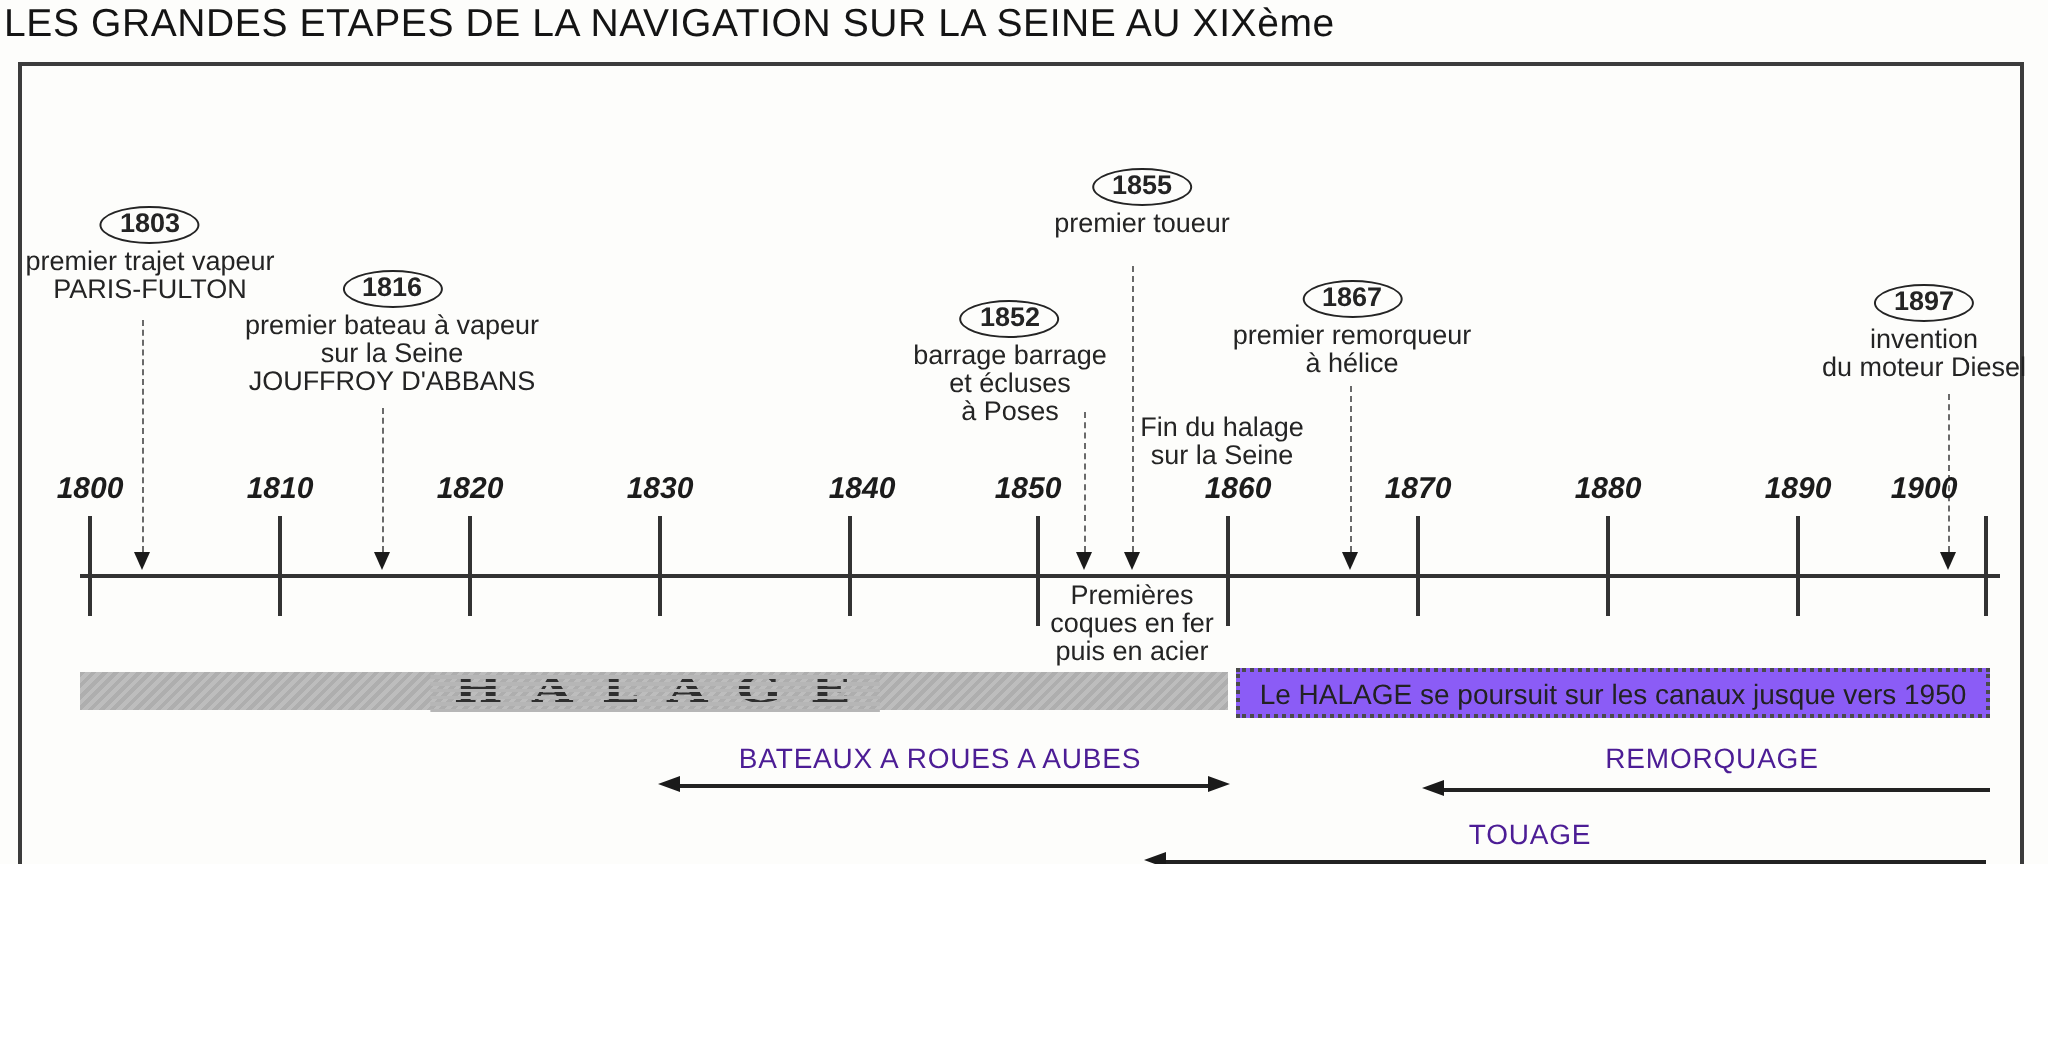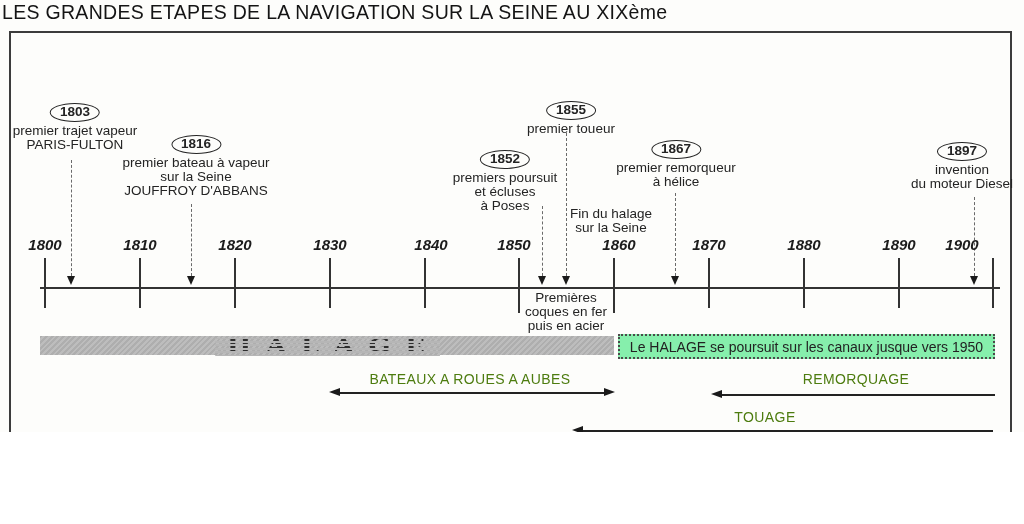--- a/index.html
+++ b/index.html
@@ -56,27 +56,27 @@
   .halage-text{
     font-family:"DejaVu Serif",serif;font-weight:bold;font-size:18px;
     letter-spacing:10px;color:#2e2e2e;line-height:19px;display:inline-block;padding-left:8px;
   }
   .halage-stripes{
     position:absolute;inset:0;
     background:repeating-linear-gradient(to bottom,rgba(181,181,181,0) 0 1.6px,#b6b6b6 1.6px 3.4px);
   }
   .halage-note-box{
     position:absolute;left:618px;top:334px;width:377px;height:25px;
-    border:2px dotted #4a4a4a;box-sizing:border-box;background:#86efac;
+    border:2px dotted #4a4a4a;box-sizing:border-box;background:#8b5cf6;
     display:flex;align-items:center;justify-content:center;
     font-size:14px;color:#222;white-space:nowrap;
   }
   
   .band-label{
-    position:absolute;transform:translateX(-50%);font-size:14px;color:#4d7c0f;
+    position:absolute;transform:translateX(-50%);font-size:14px;color:#4c1d95;
     white-space:nowrap;letter-spacing:0.4px;
   }
   .hline{position:absolute;height:2px;background:#222;}
   .arrow-left{
     position:absolute;width:0;height:0;
     border-top:4.5px solid transparent;border-bottom:4.5px solid transparent;
     border-right:11px solid #1a1a1a;
   }
   .arrow-right{
     position:absolute;width:0;height:0;
@@ -105,28 +105,28 @@
     <div class="oval"><span>1816</span></div>
     <div>premier bateau à vapeur</div>
     <div>sur la Seine</div>
     <div>JOUFFROY D'ABBANS</div>
   </div>
   <div class="connector" style="left:191px;top:204px;height:72px;"></div>
   <div class="down-arrow" style="left:187px;top:276px;"></div>
 
   <div class="event" style="left:505px;top:150px;">
     <div class="oval"><span>1852</span></div>
-    <div>premiers poursuit</div>
+    <div>barrage barrage</div>
     <div>et écluses</div>
     <div>à Poses</div>
   </div>
   <div class="connector" style="left:542px;top:206px;height:70px;"></div>
   <div class="down-arrow" style="left:538px;top:276px;"></div>
 
-  <div class="event" style="left:571px;top:101px;">
+  <div class="event" style="left:571px;top:84px;">
     <div class="oval"><span>1855</span></div>
     <div>premier toueur</div>
   </div>
   <div class="connector" style="left:566px;top:133px;height:143px;"></div>
   <div class="down-arrow" style="left:562px;top:276px;"></div>
 
   <div class="event" style="left:676px;top:140px;">
     <div class="oval"><span>1867</span></div>
     <div>premier remorqueur</div>
     <div>à hélice</div>

